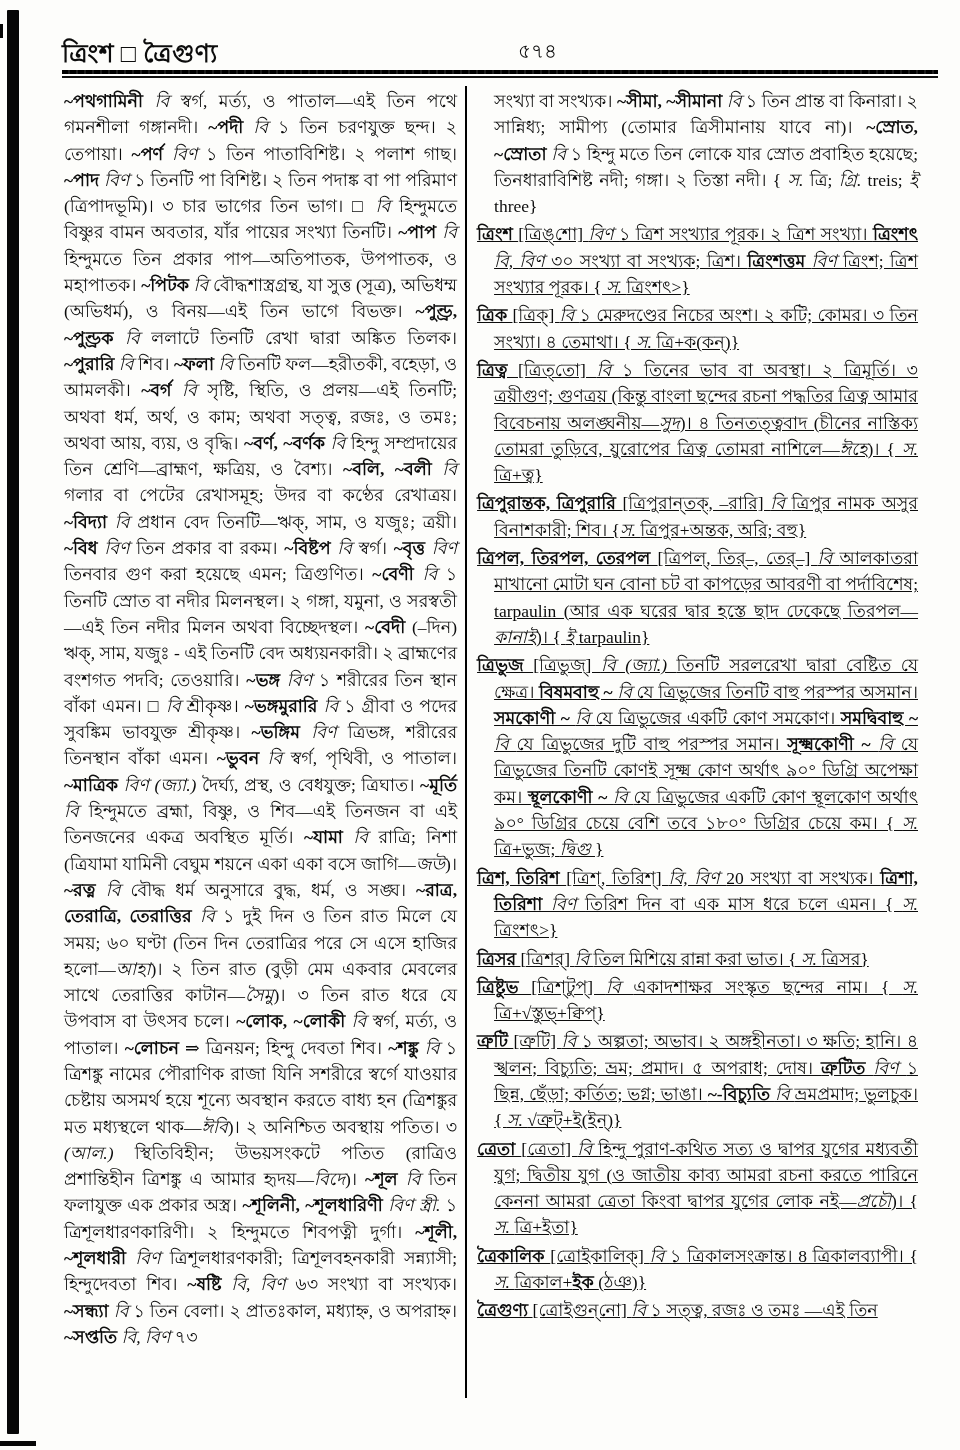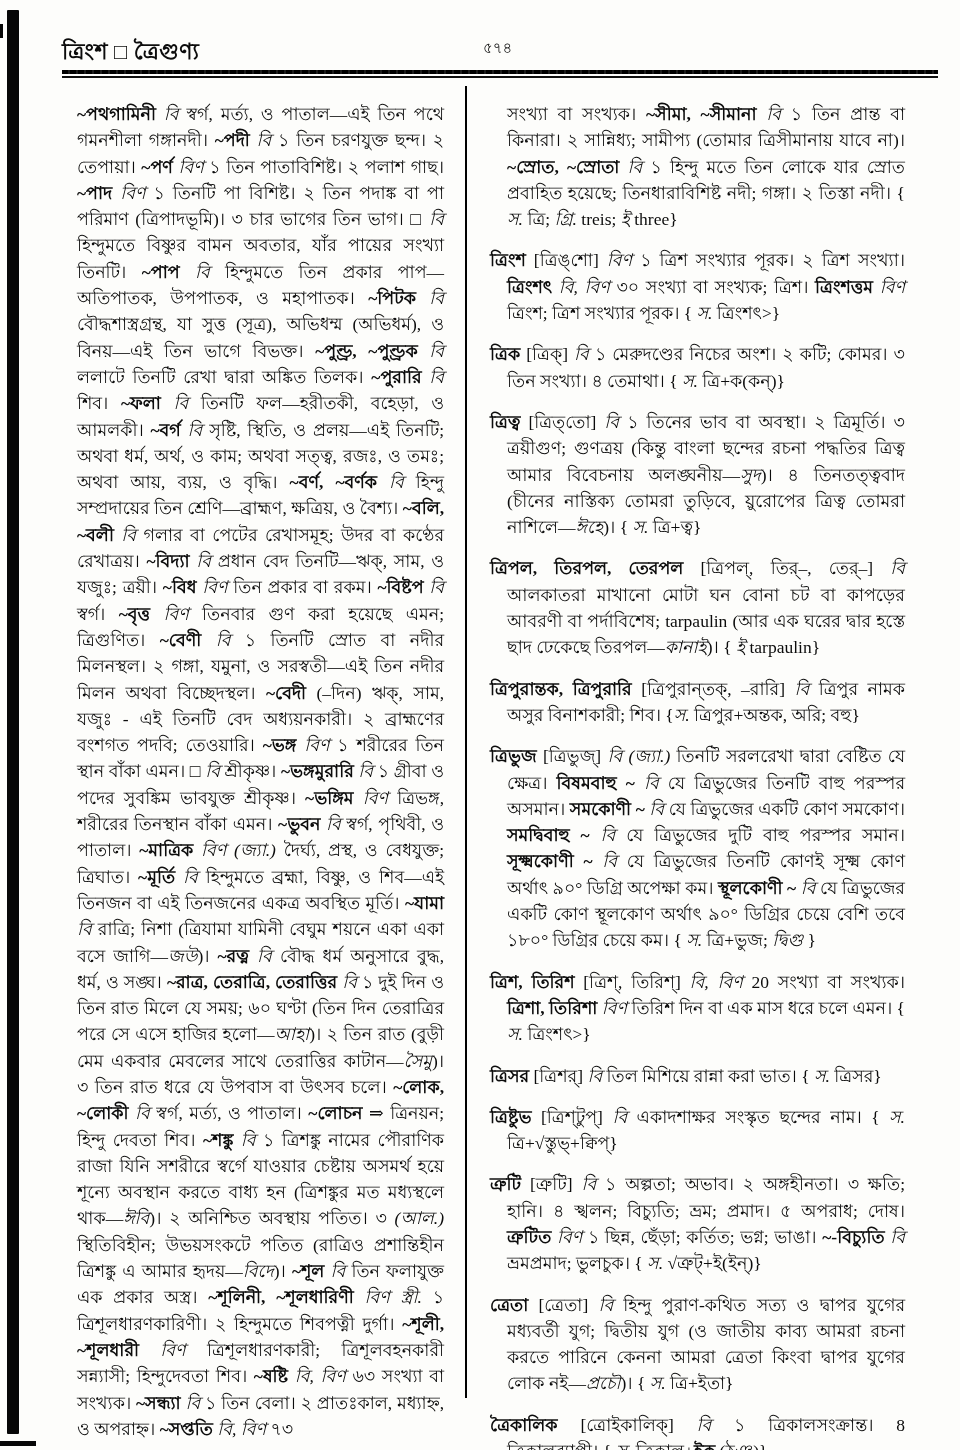--- a/index.html
+++ b/index.html
@@ -9,34 +9,34 @@
     font-family:"Liberation Serif","DejaVu Serif",serif;
   }
   
   .scan-bar{position:absolute;left:7px;top:10px;width:12px;height:1424px;background:#070707;border-radius:1px;}
   .scan-bar-foot{position:absolute;left:0;top:1441px;width:36px;height:5px;background:#070707;}
   .scan-tick{position:absolute;left:0;top:24px;width:3px;height:14px;background:#070707;}
 
   .page{position:relative;padding:34px 40px 0 62px;}
 
   .running-head{position:relative;height:36px;}
-  .head-title{font-weight:bold;font-size:22px;letter-spacing:.5px;}
-  .head-page-number{position:absolute;left:421px;top:2px;font-size:15px;}
+  .head-title{font-weight:bold;font-size:25px;letter-spacing:.5px;}
+  .head-page-number{position:absolute;left:456px;top:2px;font-size:20px;}
 
   .rule-thick{height:4px;background:repeating-linear-gradient(90deg,#000 0 6px,#1d1d1d 6px 8px);margin-right:-18px;}
   .rule-thin{height:2px;background:#101010;margin:2px -18px 0 0;}
 
   .columns{display:flex;margin-top:8px;}
   .col{font-size:17.5px;line-height:26.3px;text-align:justify;}
   .col-left{width:398px;}
   .col-right{width:446px;}
   .col-divider{width:2px;background:#000;height:1312px;margin:0 8px 0 6px;flex:none;}
 
-  .col p{margin:15px;}
-  .col-right p.hang{padding-left:17px;text-indent:-17px;}
+  .col p{margin:2px;}
+  .col-right p.hang{padding-left:17px;text-indent:-17px;text-decoration:underline;}
   .col-right p.cont{padding-left:17px;text-indent:0;}
   .b{font-weight:bold;}
   .i{font-style:italic;}
 </style>
 </head>
 <body>
 
 <div class="scan-bar"></div>
 <div class="scan-bar-foot"></div>
 <div class="scan-tick"></div>
@@ -54,25 +54,26 @@
   <div class="columns">
     <div class="col col-left">
         <p class=""><span class="b">~পথগামিনী </span><span class="i">বি </span><span>স্বর্গ, মর্ত্য, ও পাতাল—এই তিন পথে গমনশীলা গঙ্গানদী। </span><span class="b">~পদী </span><span class="i">বি </span><span>১ তিন চরণযুক্ত ছন্দ। ২ তেপায়া। </span><span class="b">~পর্ণ </span><span class="i">বিণ </span><span>১ তিন পাতাবিশিষ্ট। ২ পলাশ গাছ। </span><span class="b">~পাদ </span><span class="i">বিণ </span><span>১ তিনটি পা বিশিষ্ট। ২ তিন পদাঙ্ক বা পা পরিমাণ (ত্রিপাদভূমি)। ৩ চার ভাগের তিন ভাগ। □ </span><span class="i">বি </span><span>হিন্দুমতে বিষ্ণুর বামন অবতার, যাঁর পায়ের সংখ্যা তিনটি। </span><span class="b">~পাপ </span><span class="i">বি </span><span>হিন্দুমতে তিন প্রকার পাপ—অতিপাতক, উপপাতক, ও মহাপাতক। </span><span class="b">~পিটক </span><span class="i">বি </span><span>বৌদ্ধশাস্ত্রগ্রন্থ, যা সুত্ত (সূত্র), অভিধম্ম (অভিধর্ম), ও বিনয়—এই তিন ভাগে বিভক্ত। </span><span class="b">~পুণ্ড্র, ~পুণ্ড্রক </span><span class="i">বি </span><span>ললাটে তিনটি রেখা দ্বারা অঙ্কিত তিলক। </span><span class="b">~পুরারি </span><span class="i">বি </span><span>শিব। </span><span class="b">~ফলা </span><span class="i">বি </span><span>তিনটি ফল—হরীতকী, বহেড়া, ও আমলকী। </span><span class="b">~বর্গ </span><span class="i">বি </span><span>সৃষ্টি, স্থিতি, ও প্রলয়—এই তিনটি; অথবা ধর্ম, অর্থ, ও কাম; অথবা সত্ত্ব, রজঃ, ও তমঃ; অথবা আয়, ব্যয়, ও বৃদ্ধি। </span><span class="b">~বর্ণ, ~বর্ণক </span><span class="i">বি </span><span>হিন্দু সম্প্রদায়ের তিন শ্রেণি—ব্রাহ্মণ, ক্ষত্রিয়, ও বৈশ্য। </span><span class="b">~বলি, ~বলী </span><span class="i">বি </span><span>গলার বা পেটের রেখাসমূহ; উদর বা কণ্ঠের রেখাত্রয়। </span><span class="b">~বিদ্যা </span><span class="i">বি </span><span>প্রধান বেদ তিনটি—ঋক্, সাম, ও যজুঃ; ত্রয়ী। </span><span class="b">~বিধ </span><span class="i">বিণ </span><span>তিন প্রকার বা রকম। </span><span class="b">~বিষ্টপ </span><span class="i">বি </span><span>স্বর্গ। </span><span class="b">~বৃত্ত </span><span class="i">বিণ </span><span>তিনবার গুণ করা হয়েছে এমন; ত্রিগুণিত। </span><span class="b">~বেণী </span><span class="i">বি </span><span>১ তিনটি স্রোত বা নদীর মিলনস্থল। ২ গঙ্গা, যমুনা, ও সরস্বতী—এই তিন নদীর মিলন অথবা বিচ্ছেদস্থল। </span><span class="b">~বেদী </span><span>(–দিন) ঋক্, সাম, যজুঃ - এই তিনটি বেদ অধ্যয়নকারী। ২ ব্রাহ্মণের বংশগত পদবি; তেওয়ারি। </span><span class="b">~ভঙ্গ </span><span class="i">বিণ </span><span>১ শরীরের তিন স্থান বাঁকা এমন। □ </span><span class="i">বি </span><span>শ্রীকৃষ্ণ। </span><span class="b">~ভঙ্গমুরারি </span><span class="i">বি </span><span>১ গ্রীবা ও পদের সুবঙ্কিম ভাবযুক্ত শ্রীকৃষ্ণ। </span><span class="b">~ভঙ্গিম </span><span class="i">বিণ </span><span>ত্রিভঙ্গ, শরীরের তিনস্থান বাঁকা এমন। </span><span class="b">~ভুবন </span><span class="i">বি </span><span>স্বর্গ, পৃথিবী, ও পাতাল। </span><span class="b">~মাত্রিক </span><span class="i">বিণ (জ্যা.) </span><span>দৈর্ঘ্য, প্রস্থ, ও বেধযুক্ত; ত্রিঘাত। </span><span class="b">~মূর্তি </span><span class="i">বি </span><span>হিন্দুমতে ব্রহ্মা, বিষ্ণু, ও শিব—এই তিনজন বা এই তিনজনের একত্র অবস্থিত মূর্তি। </span><span class="b">~যামা </span><span class="i">বি </span><span>রাত্রি; নিশা (ত্রিযামা যামিনী বেঘুম শয়নে একা একা বসে জাগি—</span><span class="i">জউ</span><span>)। </span><span class="b">~রত্ন </span><span class="i">বি </span><span>বৌদ্ধ ধর্ম অনুসারে বুদ্ধ, ধর্ম, ও সঙ্ঘ। </span><span class="b">~রাত্র, তেরাত্রি, তেরাত্তির </span><span class="i">বি </span><span>১ দুই দিন ও তিন রাত মিলে যে সময়; ৬০ ঘণ্টা (তিন দিন তেরাত্রির পরে সে এসে হাজির হলো—</span><span class="i">আহা</span><span>)। ২ তিন রাত (বুড়ী মেম একবার মেবলের সাথে তেরাত্তির কাটান—</span><span class="i">সৈমু</span><span>)। ৩ তিন রাত ধরে যে উপবাস বা উৎসব চলে। </span><span class="b">~লোক, ~লোকী </span><span class="i">বি </span><span>স্বর্গ, মর্ত্য, ও পাতাল। </span><span class="b">~লোচন </span><span>⇒ ত্রিনয়ন; হিন্দু দেবতা শিব। </span><span class="b">~শঙ্কু </span><span class="i">বি </span><span>১ ত্রিশঙ্কু নামের পৌরাণিক রাজা যিনি সশরীরে স্বর্গে যাওয়ার চেষ্টায় অসমর্থ হয়ে শূন্যে অবস্থান করতে বাধ্য হন (ত্রিশঙ্কুর মত মধ্যস্থলে থাক—</span><span class="i">ঈবি</span><span>)। ২ অনিশ্চিত অবস্থায় পতিত। ৩ </span><span class="i">(আল.) </span><span>স্থিতিবিহীন; উভয়সংকটে পতিত (রাত্রিও প্রশান্তিহীন ত্রিশঙ্কু এ আমার হৃদয়—</span><span class="i">বিদে</span><span>)। </span><span class="b">~শূল </span><span class="i">বি </span><span>তিন ফলাযুক্ত এক প্রকার অস্ত্র। </span><span class="b">~শূলিনী, ~শূলধারিণী </span><span class="i">বিণ স্ত্রী. </span><span>১ ত্রিশূলধারণকারিণী। ২ হিন্দুমতে শিবপত্নী দুর্গা। </span><span class="b">~শূলী, ~শূলধারী </span><span class="i">বিণ </span><span>ত্রিশূলধারণকারী; ত্রিশূলবহনকারী সন্ন্যাসী; হিন্দুদেবতা শিব। </span><span class="b">~ষষ্টি </span><span class="i">বি, বিণ </span><span>৬৩ সংখ্যা বা সংখ্যক। </span><span class="b">~সন্ধ্যা </span><span class="i">বি </span><span>১ তিন বেলা। ২ প্রাতঃকাল, মধ্যাহ্ন, ও অপরাহ্ন। </span><span class="b">~সপ্ততি </span><span class="i">বি, বিণ </span><span>৭৩</span></p>
       </div>
     <div class="col-divider"></div>
     <div class="col col-right">
         <p class="cont"><span>সংখ্যা বা সংখ্যক। </span><span class="b">~সীমা, ~সীমানা </span><span class="i">বি </span><span>১ তিন প্রান্ত বা কিনারা। ২ সান্নিধ্য; সামীপ্য (তোমার ত্রিসীমানায় যাবে না)। </span><span class="b">~স্রোত, ~স্রোতা </span><span class="i">বি </span><span>১ হিন্দু মতে তিন লোকে যার স্রোত প্রবাহিত হয়েছে; তিনধারাবিশিষ্ট নদী; গঙ্গা। ২ তিস্তা নদী। { </span><span class="i">স. </span><span>ত্রি; </span><span class="i">গ্রি. </span><span>treis; </span><span class="i">ই </span><span>three}</span></p>
         <p class="hang"><span class="b">ত্রিংশ </span><span>[ত্রিঙ্‌শো] </span><span class="i">বিণ </span><span>১ ত্রিশ সংখ্যার পূরক। ২ ত্রিশ সংখ্যা। </span><span class="b">ত্রিংশৎ </span><span class="i">বি, বিণ </span><span>৩০ সংখ্যা বা সংখ্যক; ত্রিশ। </span><span class="b">ত্রিংশত্তম </span><span class="i">বিণ </span><span>ত্রিংশ; ত্রিশ সংখ্যার পূরক। { </span><span class="i">স. </span><span>ত্রিংশৎ&gt;}</span></p>
         <p class="hang"><span class="b">ত্রিক </span><span>[ত্রিক্] </span><span class="i">বি </span><span>১ মেরুদণ্ডের নিচের অংশ। ২ কটি; কোমর। ৩ তিন সংখ্যা। ৪ তেমাথা। { </span><span class="i">স. </span><span>ত্রি+ক(কন্)}</span></p>
         <p class="hang"><span class="b">ত্রিত্ব </span><span>[ত্রিত্‌তো] </span><span class="i">বি </span><span>১ তিনের ভাব বা অবস্থা। ২ ত্রিমূর্তি। ৩ ত্রয়ীগুণ; গুণত্রয় (কিন্তু বাংলা ছন্দের রচনা পদ্ধতির ত্রিত্ব আমার বিবেচনায় অলঙ্ঘনীয়—</span><span class="i">সুদ</span><span>)। ৪ তিনতত্ত্ববাদ (চীনের নাস্তিক্য তোমরা তুড়িবে, য়ুরোপের ত্রিত্ব তোমরা নাশিলে—</span><span class="i">ঈহে</span><span>)। { </span><span class="i">স. </span><span>ত্রি+ত্ব}</span></p>
+        <p class="hang"><span class="b">ত্রিপুরান্তক, ত্রিপুরারি </span><span>[ত্রিপুরান্‌তক্, –রারি] </span><span class="i">বি </span><span>ত্রিপুর নামক অসুর বিনাশকারী; শিব। {</span><span class="i">স. </span><span>ত্রিপুর+অন্তক, অরি; বহু}</span></p>
         <p class="hang"><span class="b">ত্রিপল, তিরপল, তেরপল </span><span>[ত্রিপল্, তির্–, তের্–] </span><span class="i">বি </span><span>আলকাতরা মাখানো মোটা ঘন বোনা চট বা কাপড়ের আবরণী বা পর্দাবিশেষ; tarpaulin (আর এক ঘরের দ্বার হস্তে ছাদ ঢেকেছে তিরপল—</span><span class="i">কানাই</span><span>)। { </span><span class="i">ই </span><span>tarpaulin}</span></p>
-        <p class="hang"><span class="b">ত্রিপুরান্তক, ত্রিপুরারি </span><span>[ত্রিপুরান্‌তক্, –রারি] </span><span class="i">বি </span><span>ত্রিপুর নামক অসুর বিনাশকারী; শিব। {</span><span class="i">স. </span><span>ত্রিপুর+অন্তক, অরি; বহু}</span></p>
         <p class="hang"><span class="b">ত্রিভুজ </span><span>[ত্রিভুজ্] </span><span class="i">বি (জ্যা.) </span><span>তিনটি সরলরেখা দ্বারা বেষ্টিত যে ক্ষেত্র। </span><span class="b">বিষমবাহু ~ </span><span class="i">বি </span><span>যে ত্রিভুজের তিনটি বাহু পরস্পর অসমান। </span><span class="b">সমকোণী ~ </span><span class="i">বি </span><span>যে ত্রিভুজের একটি কোণ সমকোণ। </span><span class="b">সমদ্বিবাহু ~ </span><span class="i">বি </span><span>যে ত্রিভুজের দুটি বাহু পরস্পর সমান। </span><span class="b">সূক্ষ্মকোণী ~ </span><span class="i">বি </span><span>যে ত্রিভুজের তিনটি কোণই সূক্ষ্ম কোণ অর্থাৎ ৯০° ডিগ্রি অপেক্ষা কম। </span><span class="b">স্থূলকোণী ~ </span><span class="i">বি </span><span>যে ত্রিভুজের একটি কোণ স্থূলকোণ অর্থাৎ ৯০° ডিগ্রির চেয়ে বেশি তবে ১৮০° ডিগ্রির চেয়ে কম। { </span><span class="i">স. </span><span>ত্রি+ভুজ; </span><span class="i">দ্বিগু </span><span>}</span></p>
         <p class="hang"><span class="b">ত্রিশ, তিরিশ </span><span>[ত্রিশ্, তিরিশ্] </span><span class="i">বি, বিণ </span><span>20 সংখ্যা বা সংখ্যক। </span><span class="b">ত্রিশা, তিরিশা </span><span class="i">বিণ </span><span>তিরিশ দিন বা এক মাস ধরে চলে এমন। { </span><span class="i">স. </span><span>ত্রিংশৎ&gt;}</span></p>
         <p class="hang"><span class="b">ত্রিসর </span><span>[ত্রিশর্] </span><span class="i">বি </span><span>তিল মিশিয়ে রান্না করা ভাত। { </span><span class="i">স. </span><span>ত্রিসর}</span></p>
         <p class="hang"><span class="b">ত্রিষ্টুভ </span><span>[ত্রিশ্‌টুপ্] </span><span class="i">বি </span><span>একাদশাক্ষর সংস্কৃত ছন্দের নাম। { </span><span class="i">স. </span><span>ত্রি+√স্তুভ্+ক্বিপ্}</span></p>
         <p class="hang"><span class="b">ত্রুটি </span><span>[ত্রুটি] </span><span class="i">বি </span><span>১ অল্পতা; অভাব। ২ অঙ্গহীনতা। ৩ ক্ষতি; হানি। ৪ স্খলন; বিচ্যুতি; ভ্রম; প্রমাদ। ৫ অপরাধ; দোষ। </span><span class="b">ত্রুটিত </span><span class="i">বিণ </span><span>১ ছিন্ন, ছেঁড়া; কর্তিত; ভগ্ন; ভাঙা। </span><span class="b">~-বিচ্যুতি </span><span class="i">বি </span><span>ভ্রমপ্রমাদ; ভুলচুক। { </span><span class="i">স. </span><span>√ত্রুট্+ই(ইন্)}</span></p>
         <p class="hang"><span class="b">ত্রেতা </span><span>[ত্রেতা] </span><span class="i">বি </span><span>হিন্দু পুরাণ-কথিত সত্য ও দ্বাপর যুগের মধ্যবর্তী যুগ; দ্বিতীয় যুগ (ও জাতীয় কাব্য আমরা রচনা করতে পারিনে কেননা আমরা ত্রেতা কিংবা দ্বাপর যুগের লোক নই—</span><span class="i">প্রচৌ</span><span>)। { </span><span class="i">স. </span><span>ত্রি+ইতা}</span></p>
         <p class="hang"><span class="b">ত্রৈকালিক </span><span>[ত্রোইকালিক্] </span><span class="i">বি </span><span>১ ত্রিকালসংক্রান্ত। 8 ত্রিকালব্যাপী। { </span><span class="i">স. </span><span>ত্রিকাল+</span><span class="b">ইক </span><span>(ঠঞ)}</span></p>
+        <p class="hang"><span class="b">ত্রৈগুণ্য </span><span>[ত্রোইগুন্‌নো] </span><span class="i">বি </span><span>১ সত্ত্ব, রজঃ ও তমঃ —এই তিন</span></p>
       </div>
   </div>
 
 </div>
 
 </body></html>

